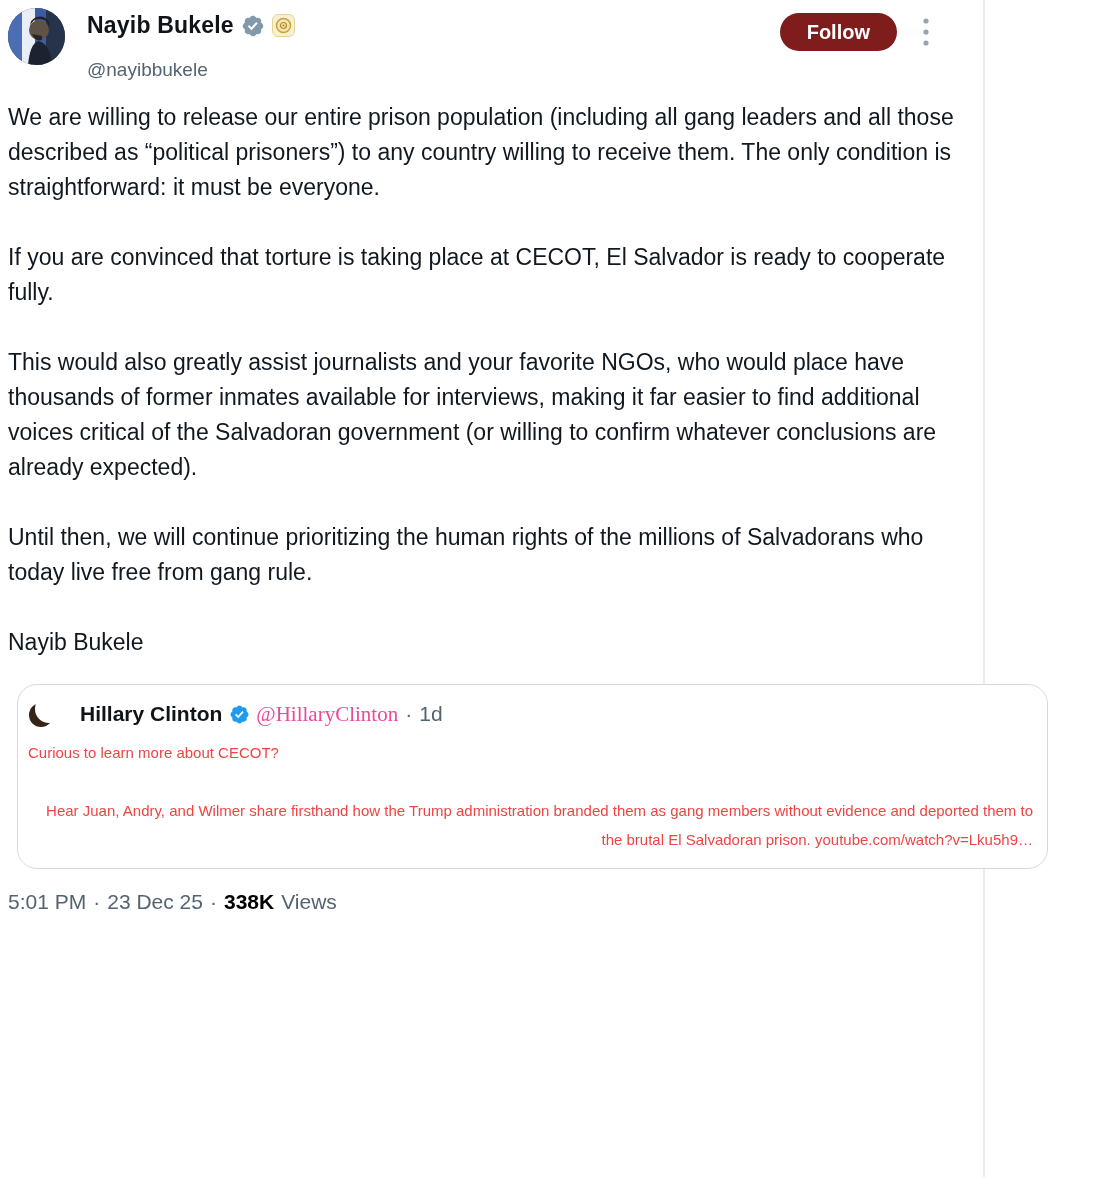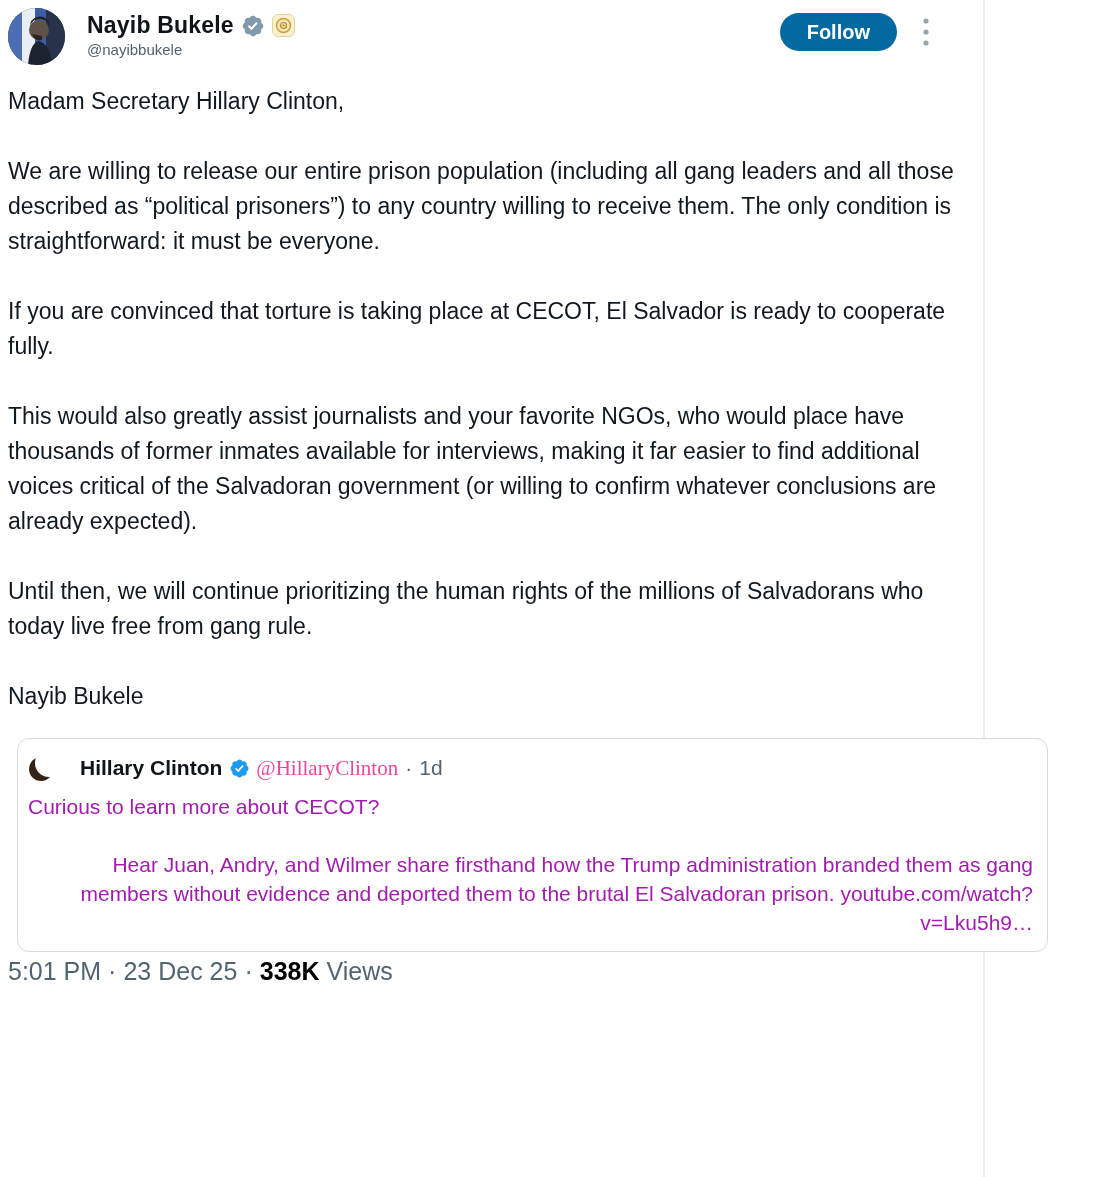--- a/index.html
+++ b/index.html
@@ -37,35 +37,35 @@
   .name-row { display: flex; align-items: center; gap: 7px; }
   .author-name {
     font-size: 23px;
     font-weight: bold;
     color: #0f1419;
     letter-spacing: 0.2px;
     cursor: pointer;
   }
   .badge { display: inline-flex; align-items: center; }
   .author-handle {
-    font-size: 15px;
+    font-size: 19px;
     color: #536471;
-    margin-top: 2px;
+    margin-top: 20px;
     cursor: pointer;
   }
   .header-right {
     position: absolute;
     right: 50px;
     top: 5px;
     display: flex;
     align-items: center;
     gap: 22px;
   }
   .follow-button {
-    background: #0369a1;
+    background: #7f1d1d;
     color: #ffffff;
     border: none;
     border-radius: 19px;
     height: 38px;
     padding: 0 27px;
     font-size: 20px;
     font-weight: bold;
     font-family: inherit;
     cursor: pointer;
   }
@@ -81,21 +81,21 @@
   }
   .tweet-body p { margin: 0 0 35px 0; }
   .tweet-body p:last-child { margin-bottom: 0; }
 
   
   .quote-card {
     margin-top: 24px;
     margin-left: 9px;
     width: 1031px;
     border: 1px solid #d3dbe0;
-    border-radius: 12px;
+    border-radius: 20px;
     padding: 13px 14px 14px 10px;
     cursor: pointer;
     background: #ffffff;
   }
   .quote-header {
     display: flex;
     align-items: center;
     font-size: 21px;
   }
   .quote-avatar {
@@ -105,31 +105,31 @@
     flex: 0 0 auto;
     margin-right: 20px;
     background: #ffffff;
   }
   .quote-name { font-weight: bold; color: #0f1419; cursor: pointer; }
   .quote-badge { margin: 0 6px 0 7px; display: inline-flex; align-items: center; }
   .quote-handle { color: #ec4899; cursor: pointer; font-family: Liberation Serif, serif; }
   .quote-dot, .quote-time { color: #536471; margin-left: 7px; }
   .quote-body {
     margin-top: 8px;
-    font-size: 21px;
+    font-size: 15px;
     line-height: 29px;
-    color: #a21caf;
+    color: #ef4444;
   }
   .quote-body p { margin: 0 0 29px 0; }
   .quote-body p:last-child { margin-bottom: 0; text-align: right; }
 
   
   .tweet-footer {
-    margin-top: 5px;
-    font-size: 25px;
+    margin-top: 21px;
+    font-size: 21px;
     color: #536471;
     display: flex;
     align-items: baseline;
     gap: 7px;
   }
   .views-count { color: #000000; font-weight: bold; }
 </style>
 </head>
 <body>
 
@@ -173,21 +173,20 @@
         <svg width="6" height="30" viewBox="0 0 6 30" fill="#98a3ad">
           <circle cx="3" cy="4" r="2.6"></circle>
             <circle cx="3" cy="15" r="2.6"></circle>
             <circle cx="3" cy="26" r="2.6"></circle>
         </svg>
       </span>
     </div>
   </div>
 
   <div class="tweet-body">
-    <p>Madam Secretary Hillary Clinton,</p>
     <p>We are willing to release our entire prison population (including all gang leaders and all those described as “political prisoners”) to any country willing to receive them. The only condition is straightforward: it must be everyone.</p>
     <p>If you are convinced that torture is taking place at CECOT, El Salvador is ready to cooperate fully.</p>
     <p>This would also greatly assist journalists and your favorite NGOs, who would place have thousands of former inmates available for interviews, making it far easier to find additional voices critical of the Salvadoran government (or willing to confirm whatever conclusions are already expected).</p>
     <p>Until then, we will continue prioritizing the human rights of the millions of Salvadorans who today live free from gang rule.</p>
     <p>Nayib Bukele</p>
   </div>
 
   <div class="quote-card">
     <div class="quote-header">
       <div class="quote-avatar">

